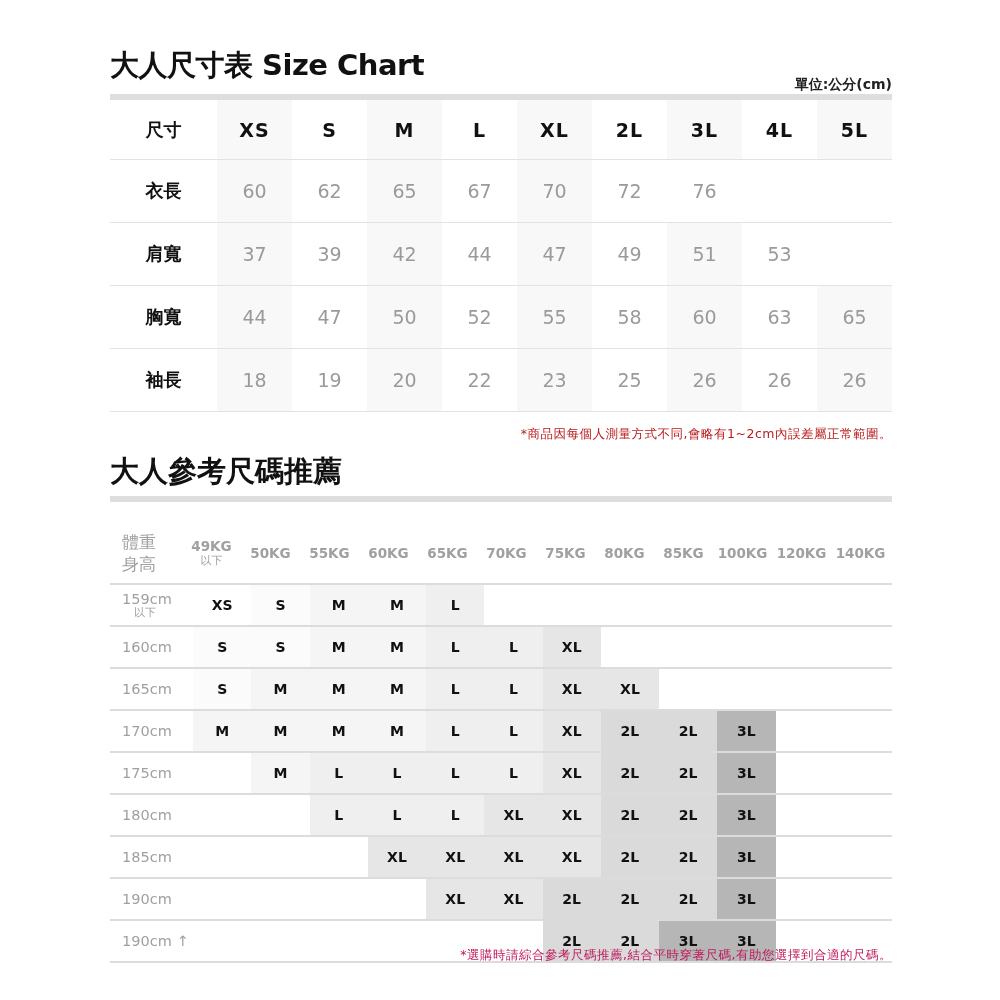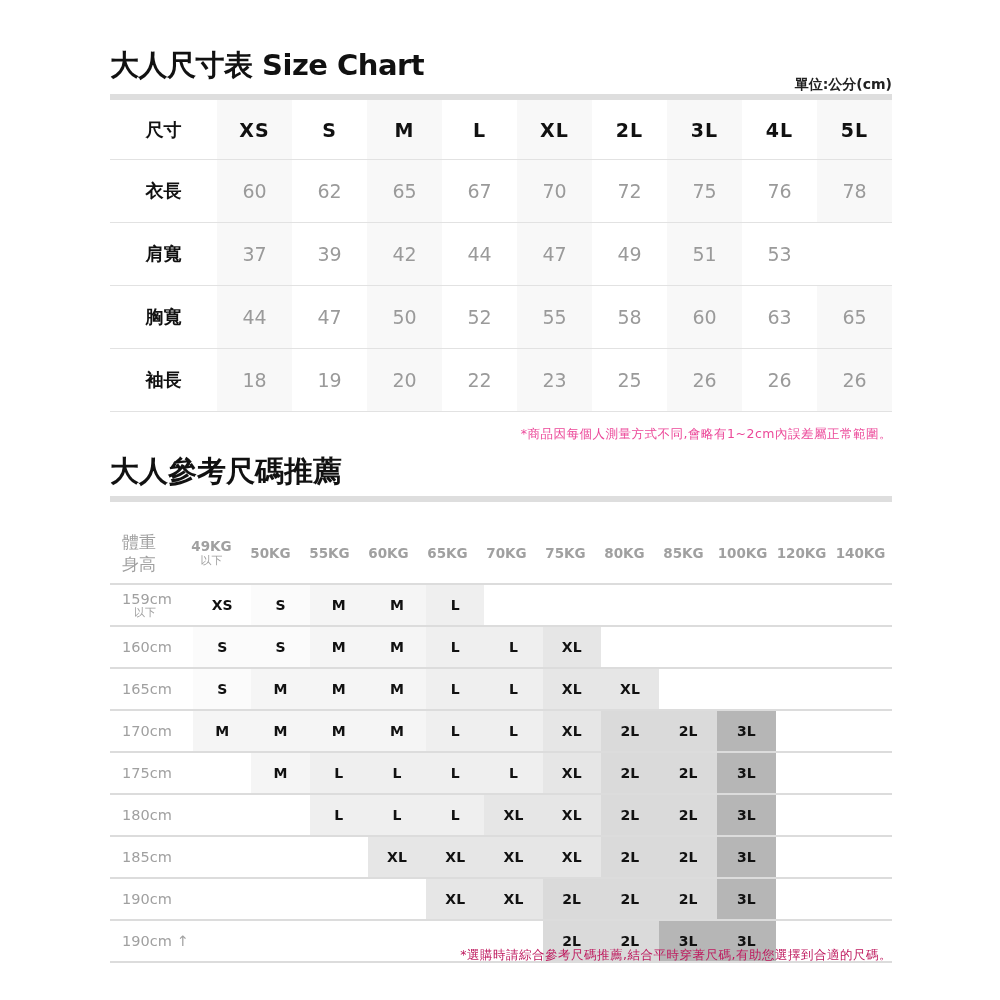--- a/index.html
+++ b/index.html
@@ -15,21 +15,21 @@
   
   #t1 { position: absolute; left: 110px; top: 100px; width: 782px; }
   .t1-row { display: flex; height: 63px; border-bottom: 1.5px solid #e2e2e2; box-sizing: border-box; }
   .t1-row.head { height: 60px; }
   .t1-cell { display: flex; align-items: center; justify-content: center; box-sizing: border-box; }
   .t1-label { width: 107px; font-weight: bold; font-size: 18px; color: #111; }
   .t1-val { width: 75px; font-size: 19px; color: #9a9a9a; }
   .t1-head { font-weight: bold; font-size: 19px; color: #111; letter-spacing: 1px; }
   .t1-val.shade, .t1-head.shade { background: #f8f8f8; }
 
-  #note1 { position: absolute; right: 108px; top: 426px; font-size: 12.5px; color: #ec4899; letter-spacing: 0.5px; }
+  #note1 { position: absolute; right: 108px; top: 426px; font-size: 12.5px; color: #b91c1c; letter-spacing: 0.5px; }
   #title2 { top: 452px; font-size: 29px; }
 
   
   #t2 { position: absolute; left: 110px; top: 522px; width: 782px; }
   .t2-head { display: flex; height: 63px; border-bottom: 2px solid #dcdcdc; box-sizing: border-box; }
   .t2-row { display: flex; height: 42px; border-bottom: 2px solid #dcdcdc; box-sizing: border-box; }
   .t2-corner { width: 72px; display: flex; flex-direction: column; justify-content: center; align-items: flex-start;
                color: #a0a0a0; font-size: 17px; line-height: 22px; padding-left: 12px; box-sizing: border-box; }
   .t2-wh { width: 59px; display: flex; flex-direction: column; align-items: center; justify-content: center;
            color: #a0a0a0; font-weight: bold; font-size: 13.5px; white-space: nowrap; }
@@ -70,23 +70,21 @@
       <div class="t1-cell t1-val t1-head shade">5L</div>
     </div>
 <div class="t1-row">
       <div class="t1-cell t1-label">衣長</div>
       <div class="t1-cell t1-val shade">60</div>
       <div class="t1-cell t1-val">62</div>
       <div class="t1-cell t1-val shade">65</div>
       <div class="t1-cell t1-val">67</div>
       <div class="t1-cell t1-val shade">70</div>
       <div class="t1-cell t1-val">72</div>
-      <div class="t1-cell t1-val shade">75</div>
       <div class="t1-cell t1-val">76</div>
-      <div class="t1-cell t1-val shade">78</div>
     </div>
     <div class="t1-row">
       <div class="t1-cell t1-label">肩寬</div>
       <div class="t1-cell t1-val shade">37</div>
       <div class="t1-cell t1-val">39</div>
       <div class="t1-cell t1-val shade">42</div>
       <div class="t1-cell t1-val">44</div>
       <div class="t1-cell t1-val shade">47</div>
       <div class="t1-cell t1-val">49</div>
       <div class="t1-cell t1-val shade">51</div>

